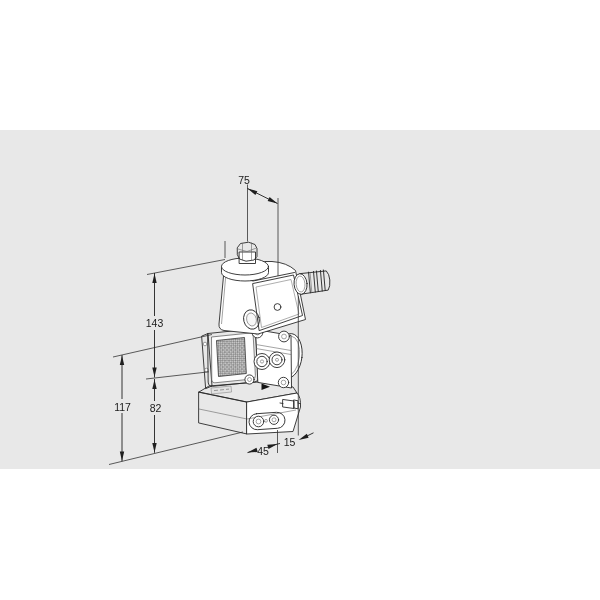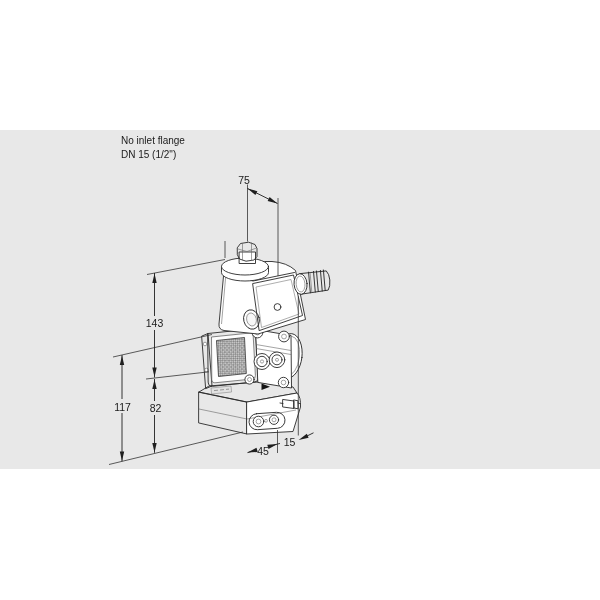--- a/index.html
+++ b/index.html
@@ -16,24 +16,20 @@
   .arrow{fill:#1f1f1f;stroke:none;}
   .patch{fill:#e8e8e8;stroke:none;}
   text.dim{font-family:"Liberation Sans",sans-serif;font-size:10.5px;fill:#1a1a1a;text-anchor:middle;}
 </style>
 </head>
 <body>
 
 <div class="stage">
   <div class="gray-band"></div>
 
-  <div class="note">
-    <div>No inlet flange</div>
-    <div>DN 15 (1/2")</div>
-  </div>
 
   <svg class="drawing" width="600" height="600" viewBox="0 0 600 600">
     <defs>
       <pattern id="meshPat" patternUnits="userSpaceOnUse" width="3" height="3" patternTransform="rotate(45)">
         <rect width="3" height="3" fill="#cbcbcb"></rect>
         <path d="M0,0 L3,3 M3,0 L0,3" stroke="#636363" stroke-width="0.55"></path>
       </pattern>
     </defs>
 
     <g>

